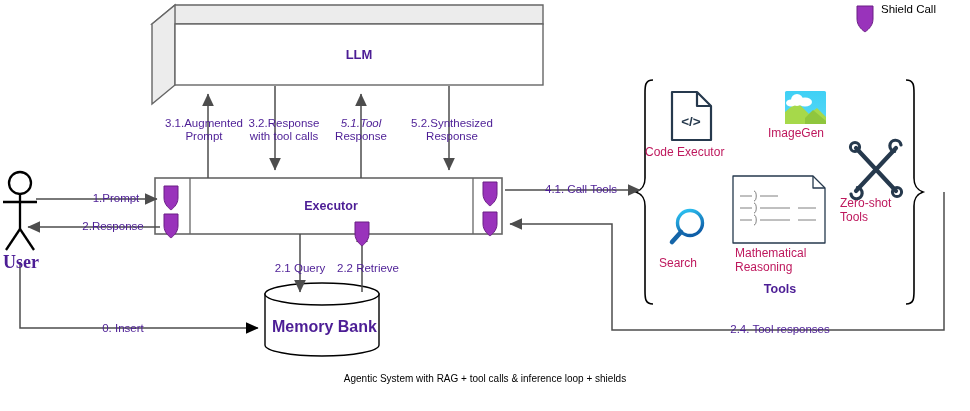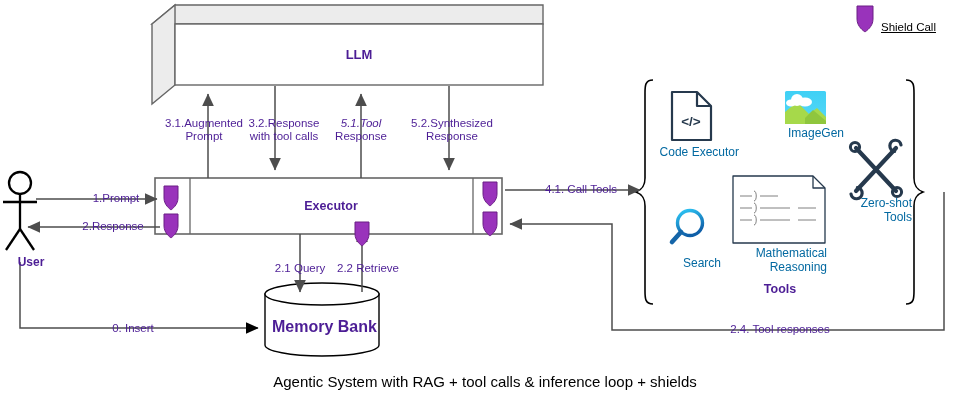--- a/index.html
+++ b/index.html
@@ -4,23 +4,23 @@
 <style>
   html,body{margin:0;padding:0;background:#ffffff;}
   body{width:970px;height:411px;position:relative;overflow:hidden;
        font-family:"Liberation Sans","DejaVu Sans",sans-serif;color:#000;}
   .stage{position:absolute;left:0;top:0;width:970px;height:411px;}
   .svgroot{position:absolute;left:0;top:0;width:970px;height:411px;}
   .lbl{position:absolute;font-size:11.5px;line-height:13px;color:#4c1d95;
        text-align:center;white-space:pre;}
   .lbl.bold{font-weight:bold;}
   .caption{position:absolute;left:0;top:373px;width:970px;text-align:center;
-           font-size:15px;color:#000;}
-  .tool-cap{position:absolute;font-size:12px;line-height:14px;text-align:right;
-            color:#0369a1;white-space:normal;}
+           font-size:10px;color:#000;}
+  .tool-cap{position:absolute;font-size:12px;line-height:14px;text-align:left;
+            color:#be185d;white-space:normal;}
   .legend-text{position:absolute;font-size:11.5px;color:#000;}
 </style>
 </head>
 <body>
 
 <div class="stage">
 
   <svg class="svgroot" viewBox="0 0 970 411">
     <defs>
       <marker id="arrA" markerWidth="9" markerHeight="9" refX="8" refY="4.5" orient="auto">
@@ -180,28 +180,28 @@
       <line x1="681" y1="232" x2="672" y2="242" stroke="#1565a8" stroke-width="4.6" stroke-linecap="round"></line>
     </g>
   </svg>
 
   <div class="lbl bold" style="left:309px;top:48px;width:100px;font-size:13px;">LLM</div>
 
   <div class="lbl bold" style="left:281px;top:200px;width:100px;font-size:12.5px;">Executor</div>
 
   <div class="lbl bold" style="left:272px;top:320px;width:100px;font-size:16px;">Memory Bank</div>
 
-  <div class="lbl bold" style="left:10px;top:256px;width:42px;font-size:12px;">User</div>
+  <div class="lbl bold" style="left:0px;top:256px;width:42px;font-size:18px;font-family:Liberation Serif, serif;">User</div>
 
   <div class="lbl bold" style="left:735px;top:283px;width:90px;font-size:12.5px;">Tools</div>
 
   <div class="lbl" style="left:66px;top:192px;width:100px;text-align:center;">1.Prompt</div>
   <div class="lbl" style="left:58px;top:220px;width:110px;">2.Response</div>
 
-  <div class="lbl" style="left:78px;top:322px;width:110px;text-align:center;">0. Insert</div>
+  <div class="lbl" style="left:68px;top:322px;width:110px;text-align:center;">0. Insert</div>
 
   <div class="lbl" style="left:258px;top:262px;width:84px;">2.1 Query</div>
   <div class="lbl" style="left:322px;top:262px;width:92px;">2.2 Retrieve</div>
 
   <div class="lbl" style="left:142px;top:117px;width:124px;">3.1.Augmented</div>
   <div class="lbl" style="left:142px;top:130px;width:124px;">Prompt</div>
 
   <div class="lbl" style="left:222px;top:117px;width:124px;">3.2.Response</div>
   <div class="lbl" style="left:222px;top:130px;width:124px;">with tool calls</div>
 
@@ -213,17 +213,17 @@
 
   <div class="lbl" style="left:526px;top:183px;width:110px;">4.1. Call Tools</div>
   <div class="lbl" style="left:715px;top:323px;width:130px;">2.4. Tool responses</div>
 
   <div class="tool-cap" style="left:645px;top:145px;width:94px;">Code Executor</div>
   <div class="tool-cap" style="left:768px;top:126px;width:76px;">ImageGen</div>
   <div class="tool-cap" style="left:735px;top:246px;width:92px;">Mathematical<br>Reasoning</div>
   <div class="tool-cap" style="left:840px;top:196px;width:72px;">Zero-shot<br>Tools</div>
   <div class="tool-cap" style="left:659px;top:256px;width:62px;">Search</div>
 
-  <div class="legend-text" style="left:881px;top:21px;text-decoration:underline;">Shield Call</div>
+  <div class="legend-text" style="left:881px;top:3px;">Shield Call</div>
 
   <div class="caption">Agentic System with RAG + tool calls &amp; inference loop + shields</div>
 
 </div>
 
 </body></html>

